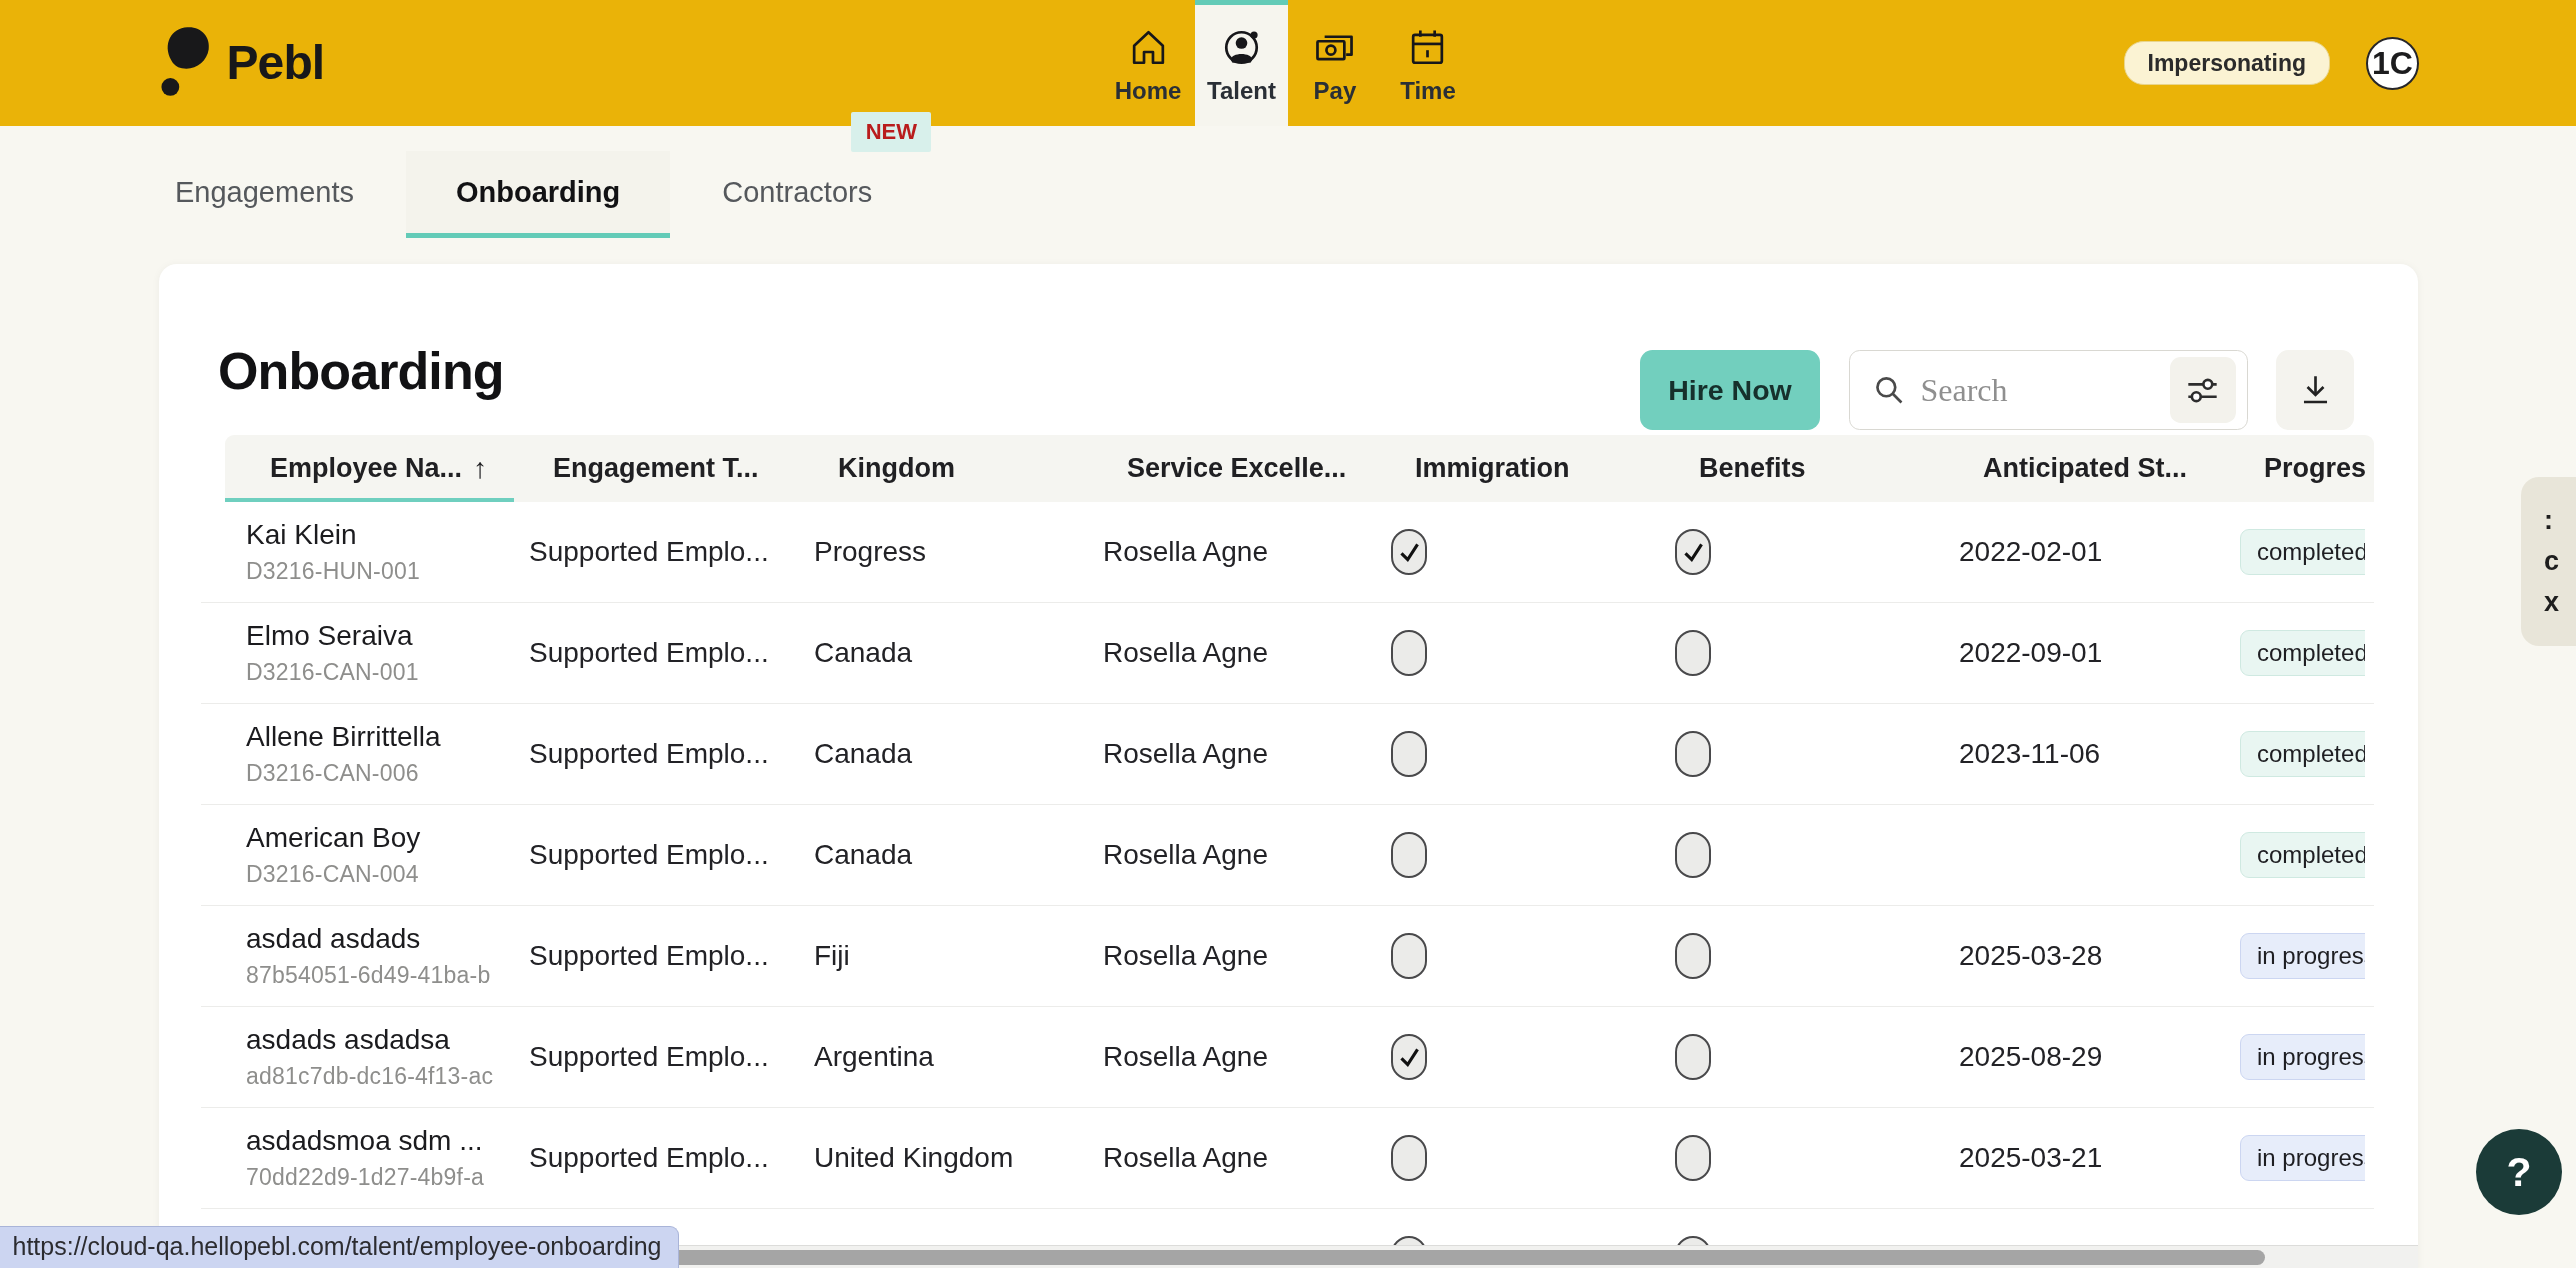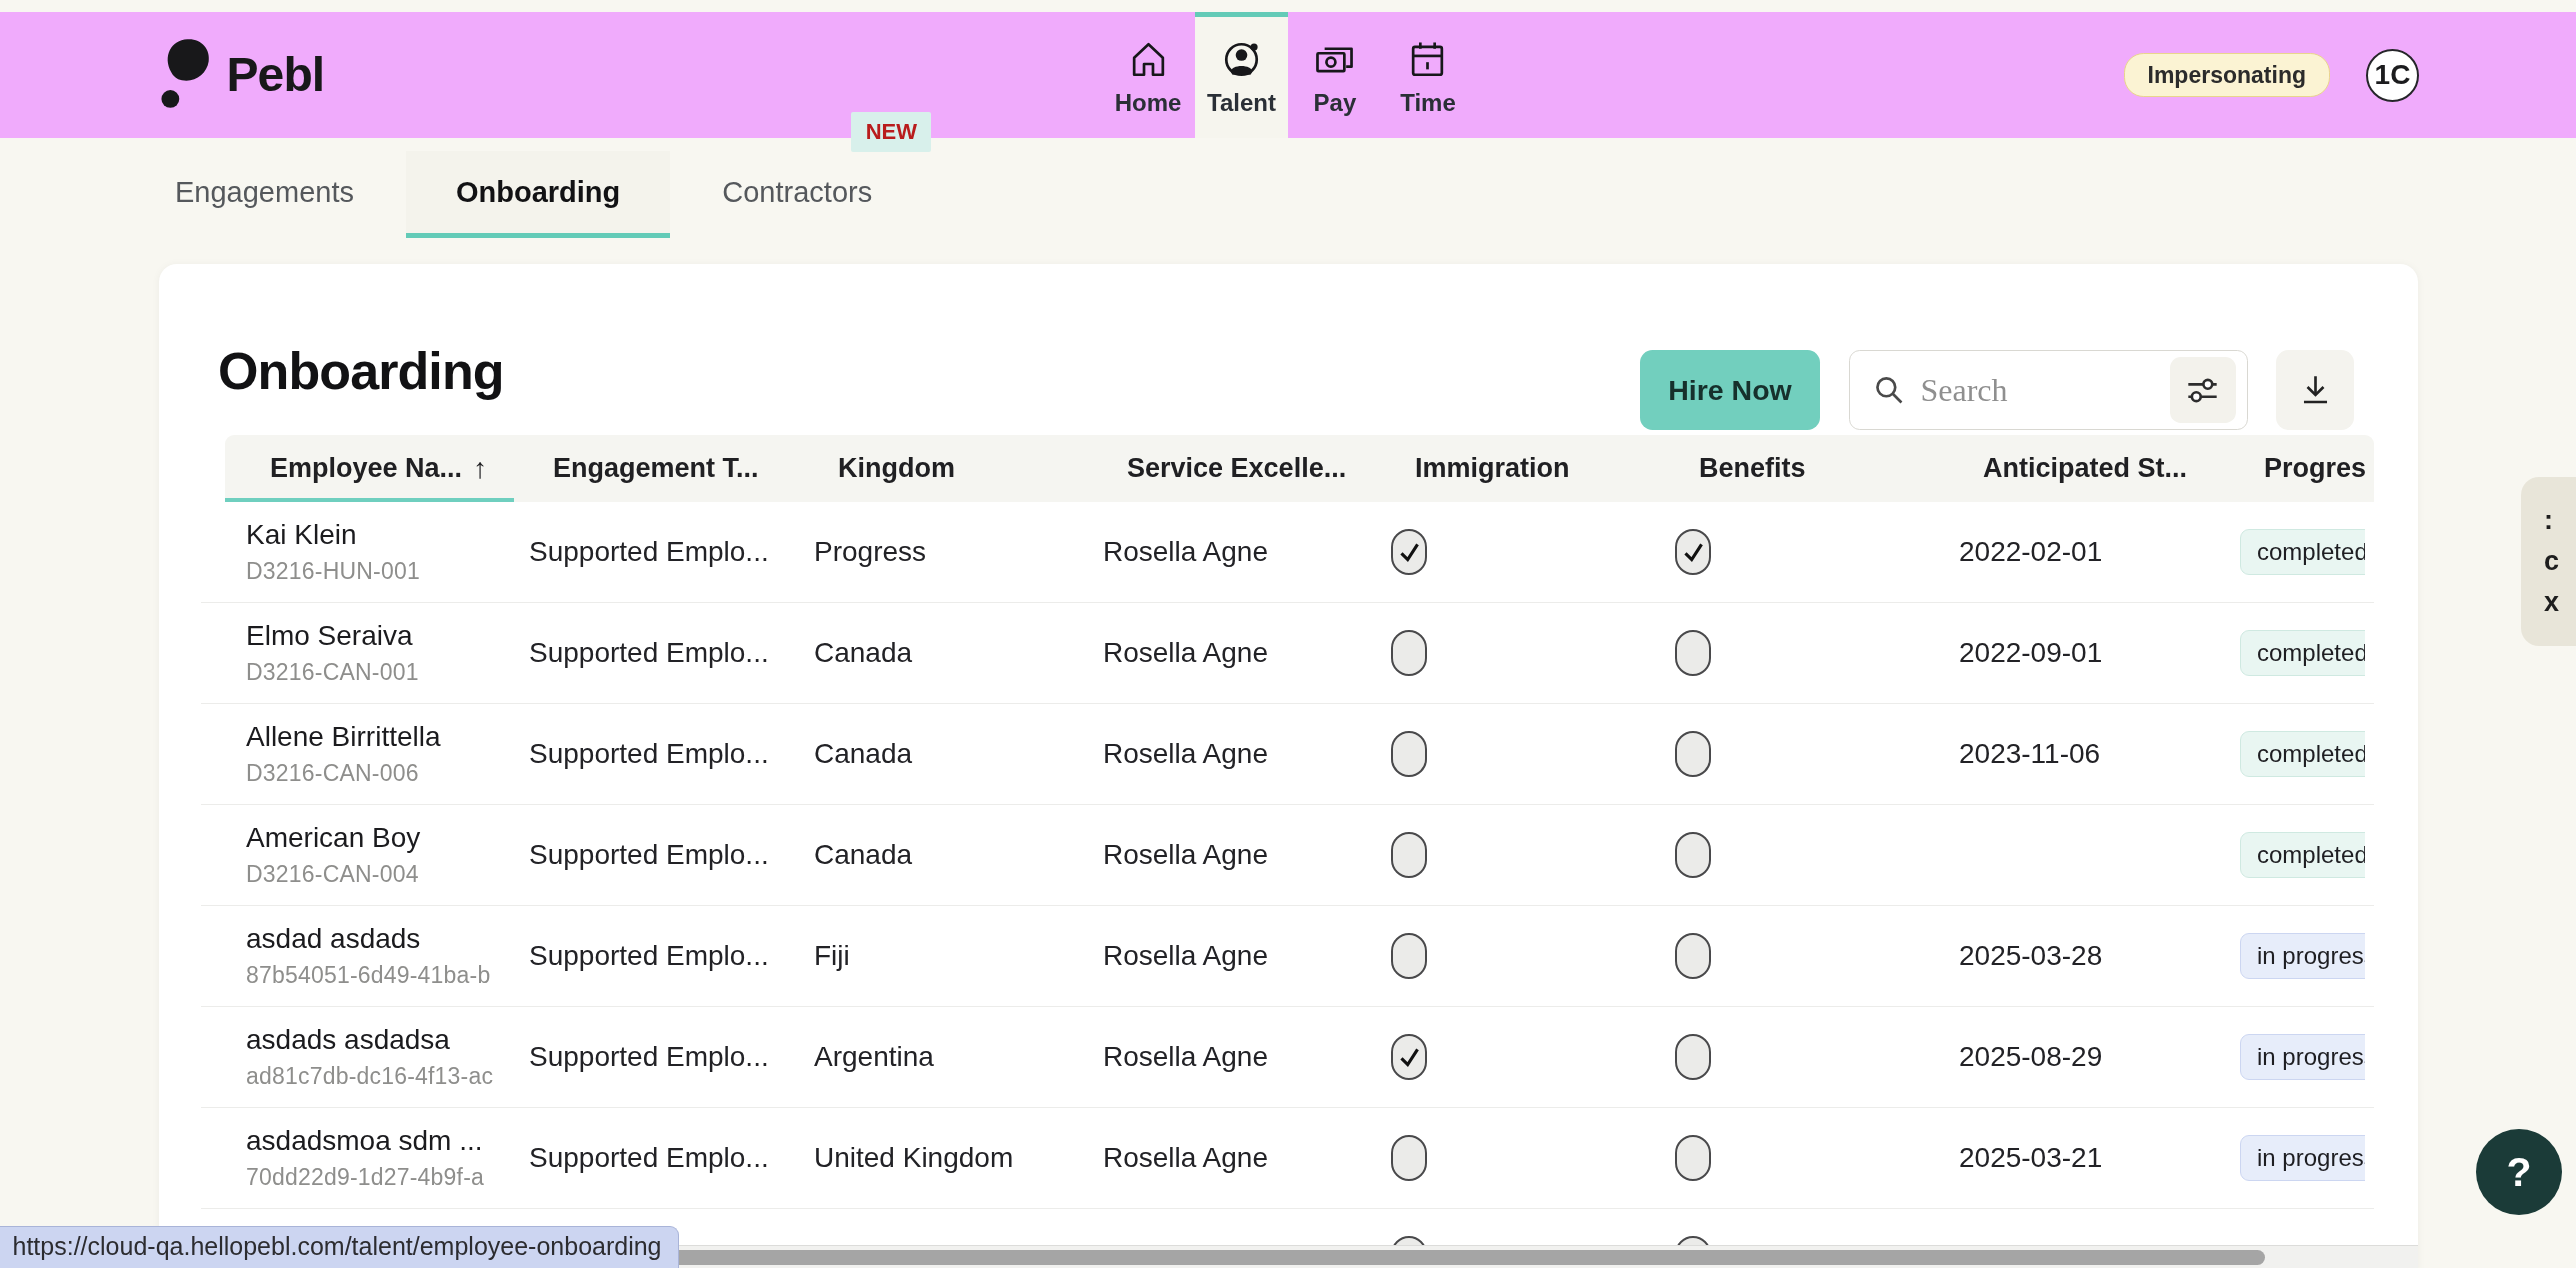--- a/index.html
+++ b/index.html
@@ -5,22 +5,22 @@
   * { margin:0; padding:0; box-sizing:border-box; }
   html,body { width:2576px; height:1268px; overflow:hidden; }
   body {
     font-family:"Liberation Sans", sans-serif;
     background:#f8f7f1;
     color:#1e1e1e;
     position:relative;
   }
   
   .topbar {
-    position:absolute; top:12px; left:0; width:100%; height:126px;
-    background:#f0abfc;
+    position:absolute; top:0; left:0; width:100%; height:126px;
+    background:#eab308;
     display:flex; align-items:center;
   }
   .logo { position:absolute; left:157px; top:21.4px; display:flex; align-items:center; gap:12.5px; }
   .logo svg { display:block; }
   .logo-text { font-size:48px; font-weight:700; letter-spacing:-0.9px; color:#18181a; }
 
   .main-nav {
     position:absolute; left:0; right:0; top:0; height:126px;
     display:flex; justify-content:center; align-items:stretch;
   }
@@ -34,21 +34,21 @@
   .nav-item svg { display:block; }
 
   .topbar-right { position:absolute; right:157px; top:0; height:126px; display:flex; align-items:center; gap:36px; }
   .impersonating {
     background:#fbf3d3; border:1.8px solid #e9d58c; border-radius:19.6px;
     padding:7.1px 23px; font-size:23px; font-weight:600; color:#2b2b2b;
   }
   .avatar {
     width:53px; height:53px; border-radius:50%; border:2.7px solid #26262a; background:#fff;
     display:flex; align-items:center; justify-content:center;
-    font-size:28px; font-weight:700; color:#1c1c1e; cursor:pointer;
+    font-size:32px; font-weight:700; color:#1c1c1e; cursor:pointer;
   }
 
   
   .tabstrip { position:absolute; top:126px; left:0; width:100%; height:137px; }
   .tabs { position:absolute; left:175px; top:25px; height:87px; display:flex; align-items:stretch; }
   .tab {
     padding:0 52px; display:flex; align-items:center; font-size:29px; color:#55585c;
     cursor:pointer; border-bottom:5.3px solid transparent; position:relative; white-space:nowrap;
   }
   .tab:first-child { padding-left:0; }

